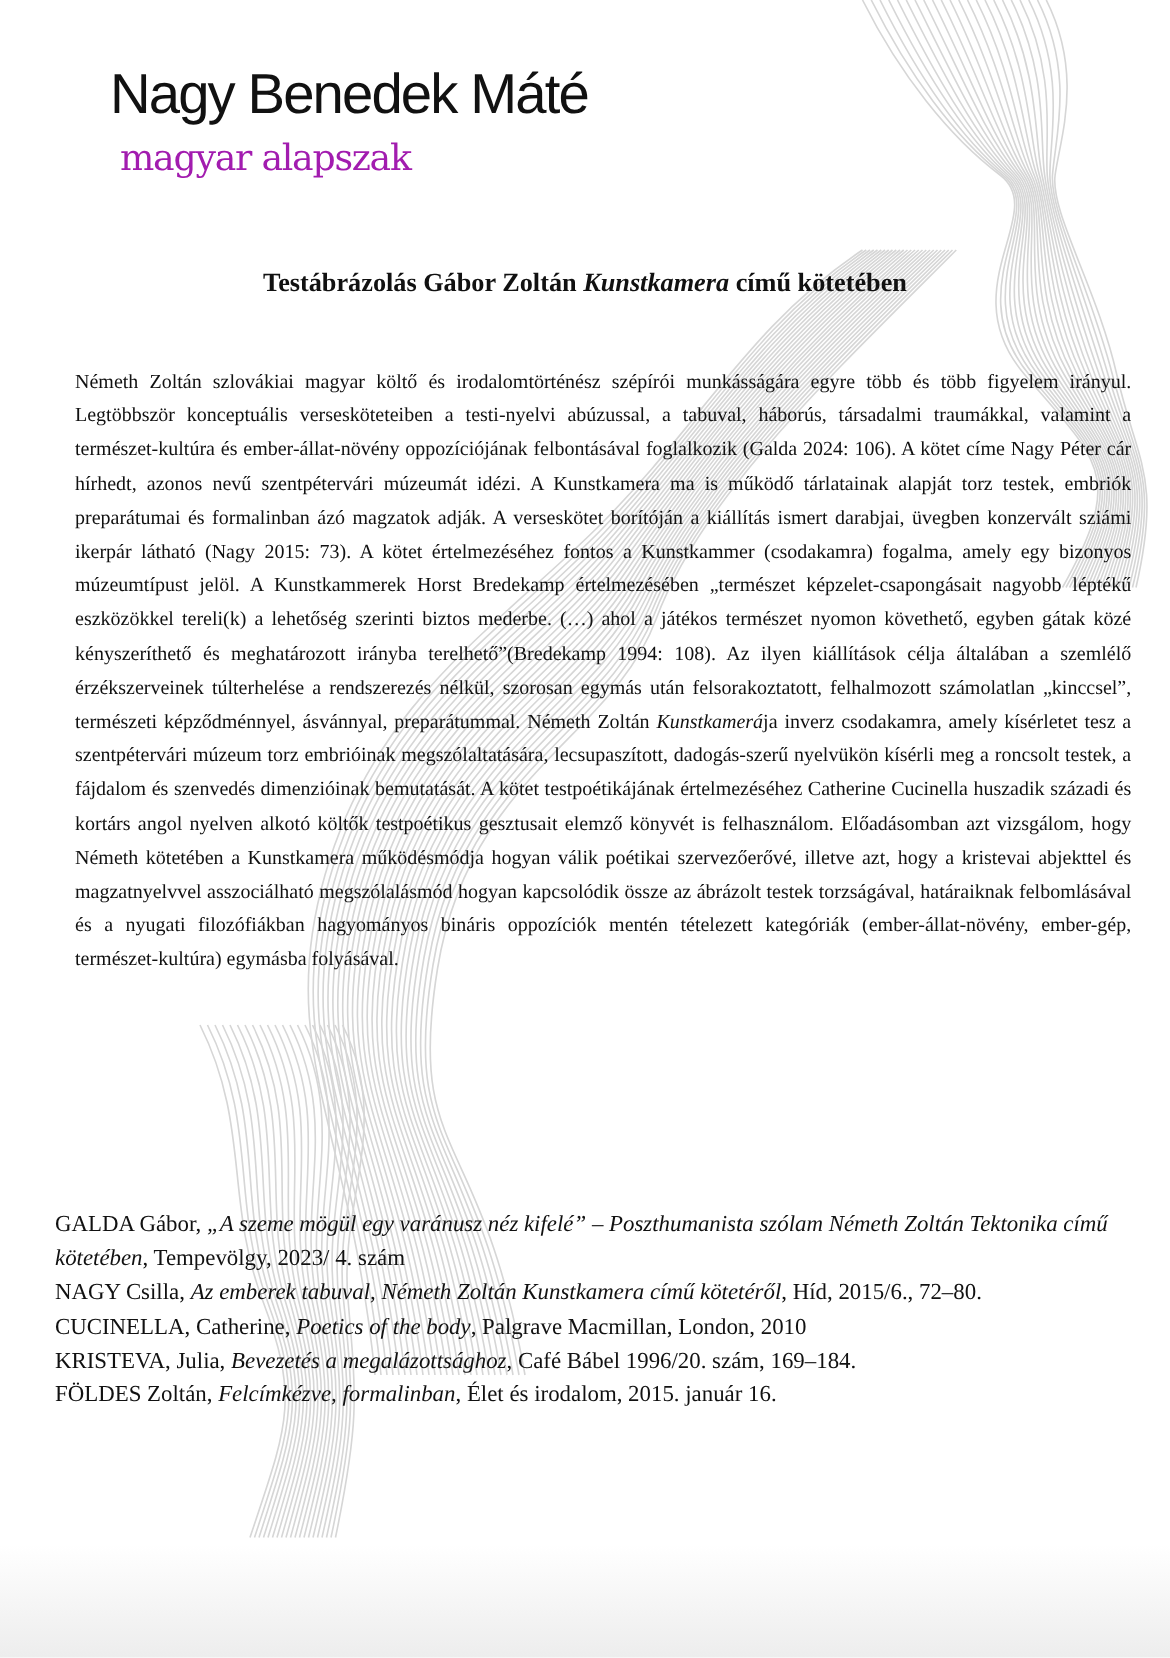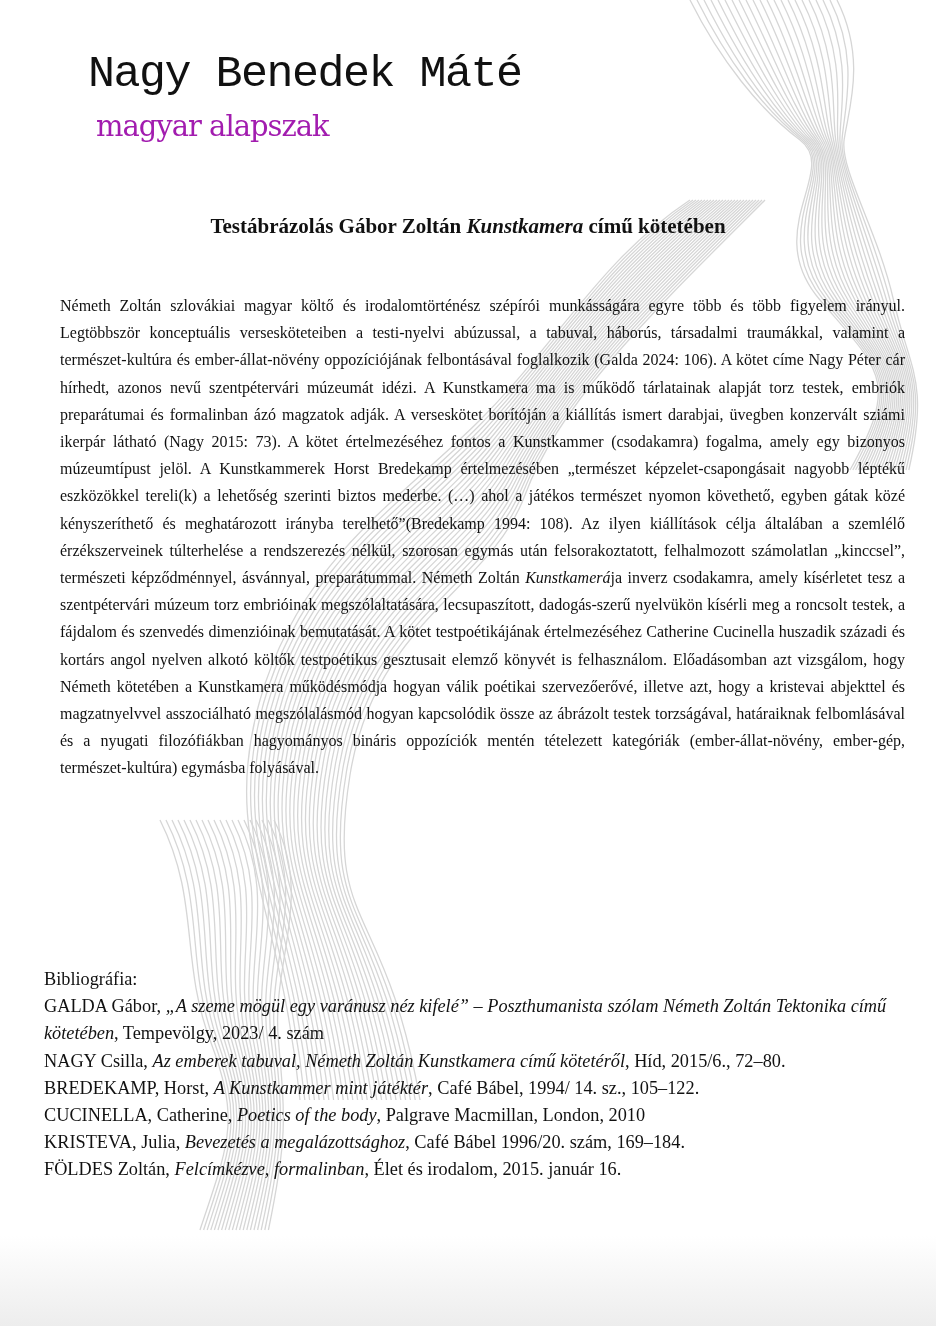--- a/index.html
+++ b/index.html
@@ -30,21 +30,21 @@
       z-index: 0;
     }
     .content {
       position: relative;
       z-index: 1;
     }
     .author-name {
       position: absolute;
       left: 88px;
       top: 52px;
-      font-family: Liberation Mono, monospace;
+      font-family: Liberation Sans, sans-serif;
       font-size: 45px;
       letter-spacing: -1.5px;
       line-height: 1;
       color: #111;
       margin: 0;
       font-weight: normal;
     }
     .author-program {
       position: absolute;
       left: 96px;
@@ -179,23 +179,21 @@
 
 <div class="content">
   <h1 class="author-name">Nagy Benedek Máté</h1>
   <h2 class="author-program">magyar alapszak</h2>
 
   <h3 class="doc-title"><span>Testábrázolás Gábor Zoltán </span><em>Kunstkamera</em><span> című kötetében</span></h3>
 
   <p class="abstract"><span>Németh Zoltán szlovákiai magyar költő és irodalomtörténész szépírói munkásságára egyre több és több figyelem irányul. Legtöbbször konceptuális versesköteteiben a testi-nyelvi abúzussal, a tabuval, háborús, társadalmi traumákkal, valamint a természet-kultúra és ember-állat-növény oppozíciójának felbontásával foglalkozik (Galda 2024: 106). A kötet címe Nagy Péter cár hírhedt, azonos nevű szentpétervári múzeumát idézi. A Kunstkamera ma is működő tárlatainak alapját torz testek, embriók preparátumai és formalinban ázó magzatok adják. A verseskötet borítóján a kiállítás ismert darabjai, üvegben konzervált sziámi ikerpár látható (Nagy 2015: 73). A kötet értelmezéséhez fontos a Kunstkammer (csodakamra) fogalma, amely egy bizonyos múzeumtípust jelöl. A Kunstkammerek Horst Bredekamp értelmezésében „természet képzelet-csapongásait nagyobb léptékű eszközökkel tereli(k) a lehetőség szerinti biztos mederbe. (…) ahol a játékos természet nyomon követhető, egyben gátak közé kényszeríthető és meghatározott irányba terelhető”(Bredekamp 1994: 108). Az ilyen kiállítások célja általában a szemlélő érzékszerveinek túlterhelése a rendszerezés nélkül, szorosan egymás után felsorakoztatott, felhalmozott számolatlan „kinccsel”, természeti képződménnyel, ásvánnyal, preparátummal. Németh Zoltán </span><em>Kunstkamerá</em><span>ja inverz csodakamra, amely kísérletet tesz a szentpétervári múzeum torz embrióinak megszólaltatására, lecsupaszított, dadogás-szerű nyelvükön kísérli meg a roncsolt testek, a fájdalom és szenvedés dimenzióinak bemutatását. A kötet testpoétikájának értelmezéséhez Catherine Cucinella huszadik századi és kortárs angol nyelven alkotó költők testpoétikus gesztusait elemző könyvét is felhasználom. Előadásomban azt vizsgálom, hogy Németh kötetében a Kunstkamera működésmódja hogyan válik poétikai szervezőerővé, illetve azt, hogy a kristevai abjekttel és magzatnyelvvel asszociálható megszólalásmód hogyan kapcsolódik össze az ábrázolt testek torzságával, határaiknak felbomlásával és a nyugati filozófiákban hagyományos bináris oppozíciók mentén tételezett kategóriák (ember-állat-növény, ember-gép, természet-kultúra) egymásba folyásával.</span></p>
 
   <div class="biblio">
-    <p class="biblio-heading">Bibliográfia:</p>
     <ul class="biblio-list">
       <li><span>GALDA Gábor, </span><em>„A szeme mögül egy varánusz néz kifelé” – Poszthumanista szólam Németh Zoltán Tektonika című kötetében</em><span>, Tempevölgy, 2023/ 4. szám</span></li>
       <li><span>NAGY Csilla, </span><em>Az emberek tabuval, Németh Zoltán Kunstkamera című kötetéről</em><span>, Híd, 2015/6., 72–80.</span></li>
-      <li><span>BREDEKAMP, Horst, </span><em>A Kunstkammer mint játéktér</em><span>, Café Bábel, 1994/ 14. sz., 105–122.</span></li>
       <li><span>CUCINELLA, Catherine, </span><em>Poetics of the body</em><span>, Palgrave Macmillan, London, 2010</span></li>
       <li><span>KRISTEVA, Julia, </span><em>Bevezetés a megalázottsághoz</em><span>, Café Bábel 1996/20. szám, 169–184.</span></li>
       <li><span>FÖLDES Zoltán, </span><em>Felcímkézve, formalinban</em><span>, Élet és irodalom, 2015. január 16.</span></li>
     </ul>
   </div>
 </div>
 
 </body></html>

